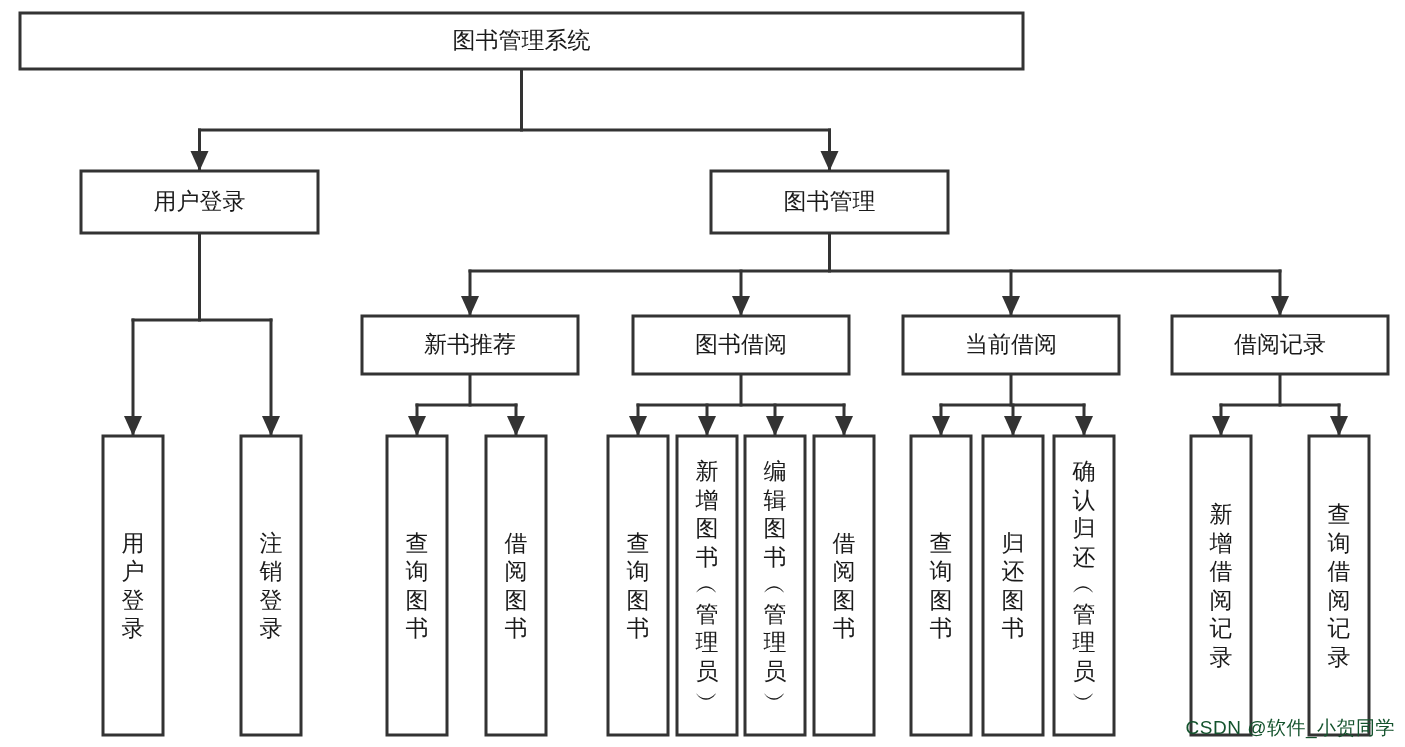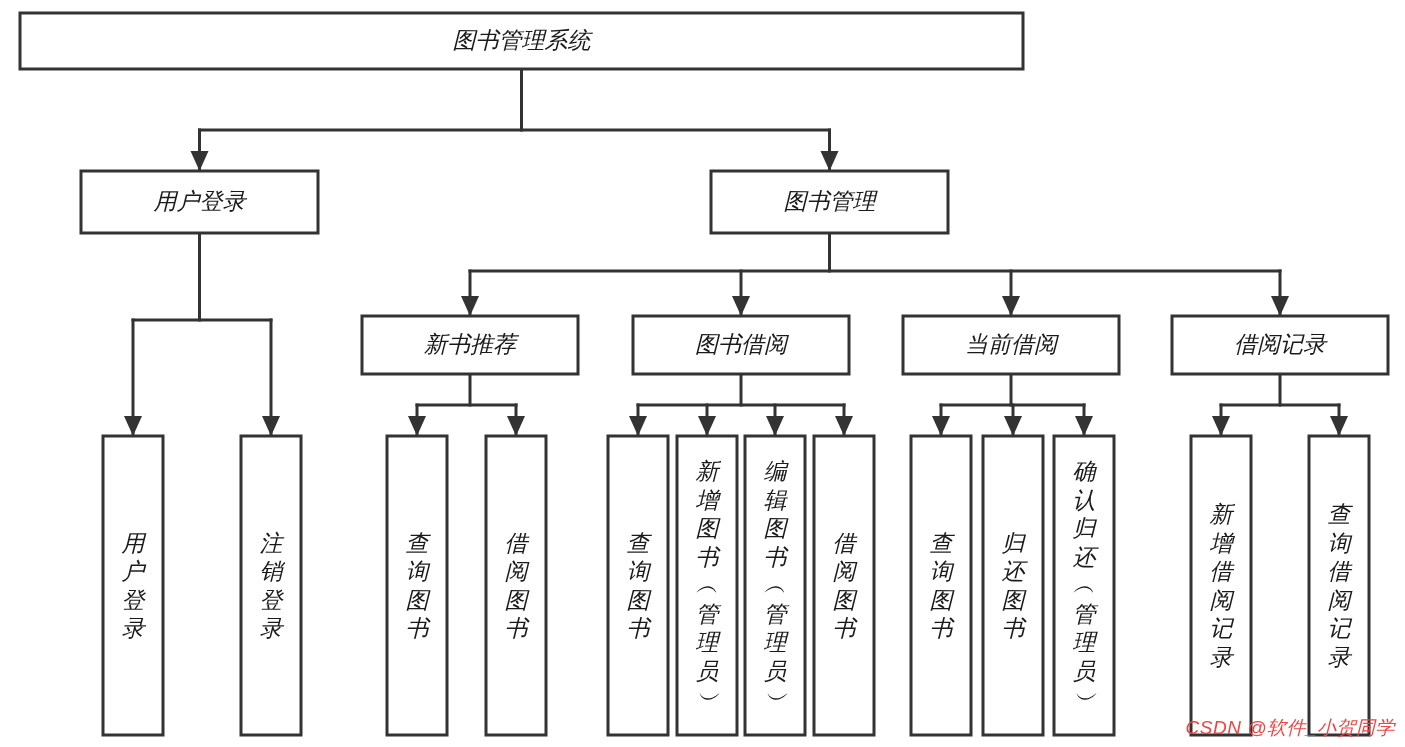--- a/index.html
+++ b/index.html
@@ -11,21 +11,20 @@
     width: 1405px;
     height: 747px;
     font-family: "Liberation Sans", "DejaVu Sans", sans-serif;
     overflow: hidden;
     position: relative;
   }
   #diagram-root {
     position: relative;
     width: 1405px;
     height: 747px;
-    font-style: italic;
   }
   svg.diagram-canvas {
     position: absolute;
     left: 0;
     top: 0;
     width: 1405px;
     height: 747px;
   }
   .node-box {
     fill: #ffffff;
@@ -54,21 +53,21 @@
     font-family: "Liberation Sans", "DejaVu Sans", sans-serif;
     font-size: 23px;
     text-anchor: middle;
   }
   .watermark {
     position: absolute;
     right: 10px;
     bottom: 6px;
     font-family: "Liberation Sans", "DejaVu Sans", sans-serif;
     font-size: 19px;
-    color: #ef4444;
+    color: #14532d;
     white-space: nowrap;
     letter-spacing: 0.5px;
     pointer-events: none;
   }
 </style>
 </head>
 <body>
 
 <div id="diagram-root">
   <svg class="diagram-canvas" id="diagram-svg" viewBox="0 0 1405 747" xmlns="http://www.w3.org/2000/svg">

